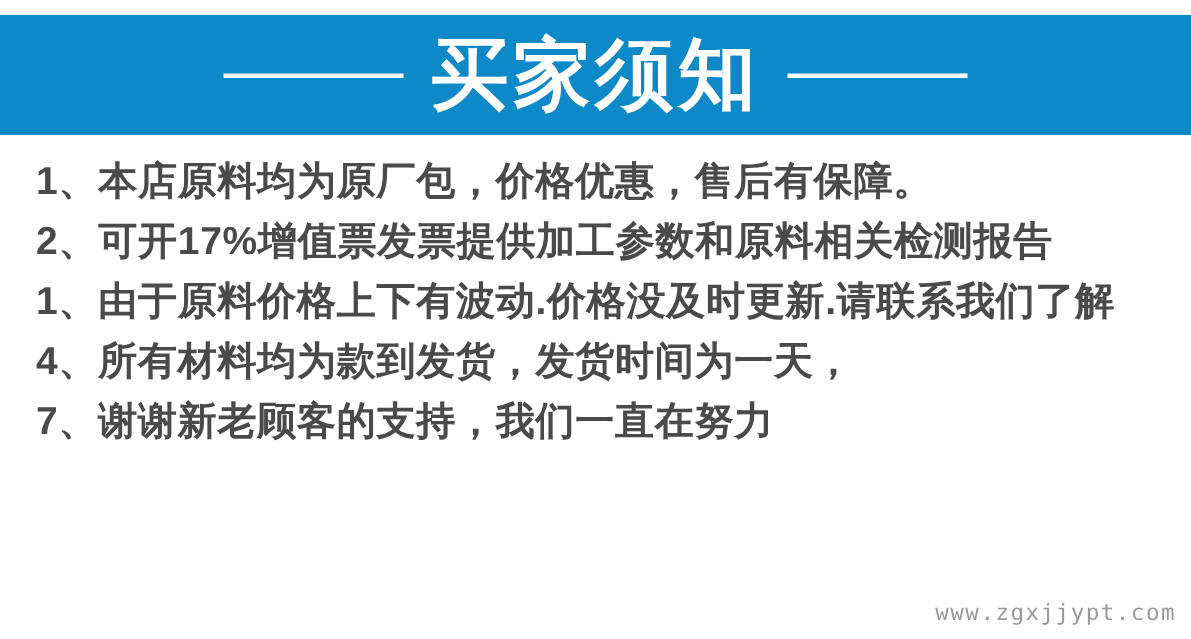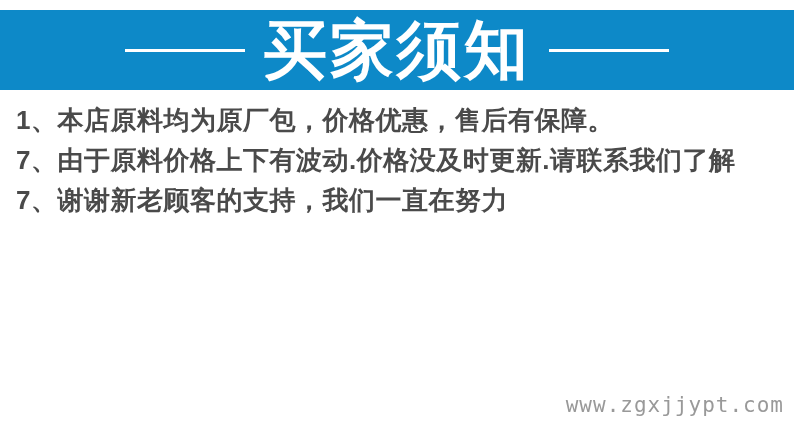--- a/index.html
+++ b/index.html
@@ -28,21 +28,21 @@
     justify-content: center;
     gap: 18px;
   }
   .banner-rule {
     width: 120px;
     height: 3px;
     background: #ffffff;
   }
   .banner-title {
     color: #ffffff;
-    font-size: 64px;
+    font-size: 52px;
     font-weight: 900;
     letter-spacing: 3px;
     line-height: 1;
     white-space: nowrap;
   }
 
   
   .notice {
     position: absolute;
     top: 100px;
@@ -50,47 +50,50 @@
     right: 6px;
     color: #4a4a4a;
     font-size: 26px;
     font-weight: 700;
   }
   .notice-line {
     height: 40px;
     line-height: 40px;
     white-space: nowrap;
     letter-spacing: 0.5px;
+    margin-left: 8px;
   }
   .notice-line.indent {
     padding-left: 25px;
   }
   .notice-line.flow {
     margin-left: -3px;
   }
 
   
   .watermark {
     position: absolute;
     right: 10px;
     bottom: 9px;
     color: #999999;
     font-family: "DejaVu Sans Mono", monospace;
-    font-size: 21px;
+    font-size: 15px;
     letter-spacing: 1px;
   }
 </style>
 </head>
 <body>
 
 <div class="banner">
   <div class="banner-rule"></div>
   <div class="banner-title">买家须知</div>
   <div class="banner-rule"></div>
 </div>
 
 <div class="notice">
   <div class="notice-line">1、本店原料均为原厂包，价格优惠，售后有保障。</div>
-  <div class="notice-line">7、由于原料价格上下有波动.价格没及时更新.请联系我们了解</div>
+  <div class="notice-line">2、可开17%增值票发票提供加工参数和原料相关检测报告</div>
+  <div class="notice-line">1、由于原料价格上下有波动.价格没及时更新.请联系我们了解</div>
+  <div class="notice-line">4、所有材料均为款到发货，发货时间为一天，</div>
   <div class="notice-line">7、谢谢新老顾客的支持，我们一直在努力</div>
 </div>
 
 <div class="watermark">www.zgxjjypt.com</div>
 
 </body></html>

